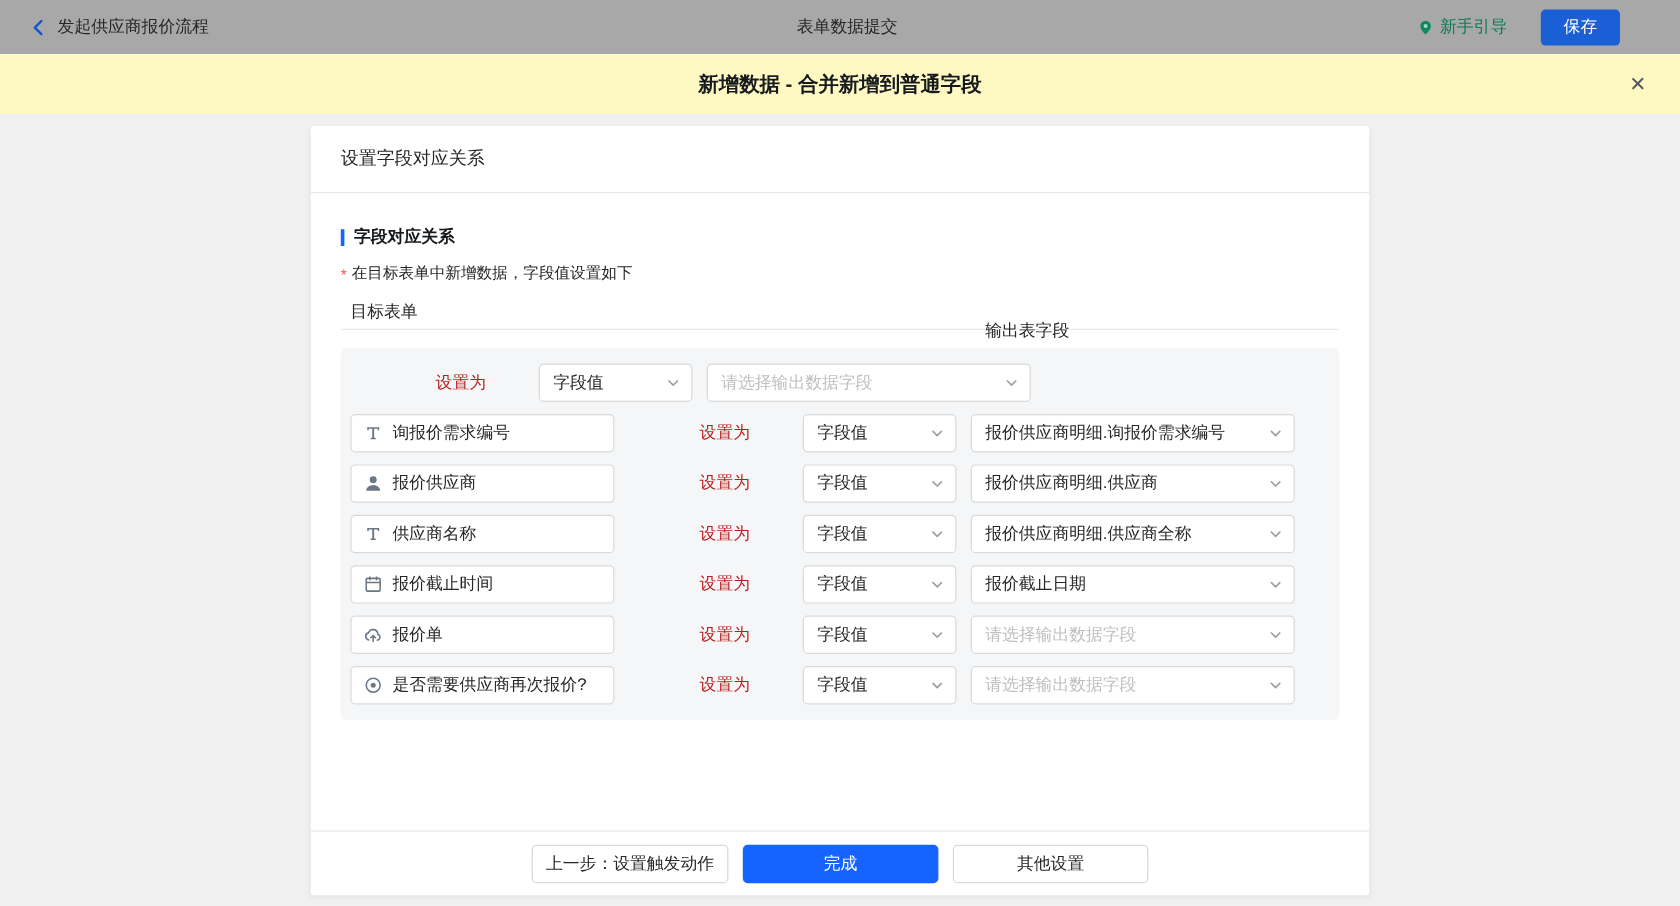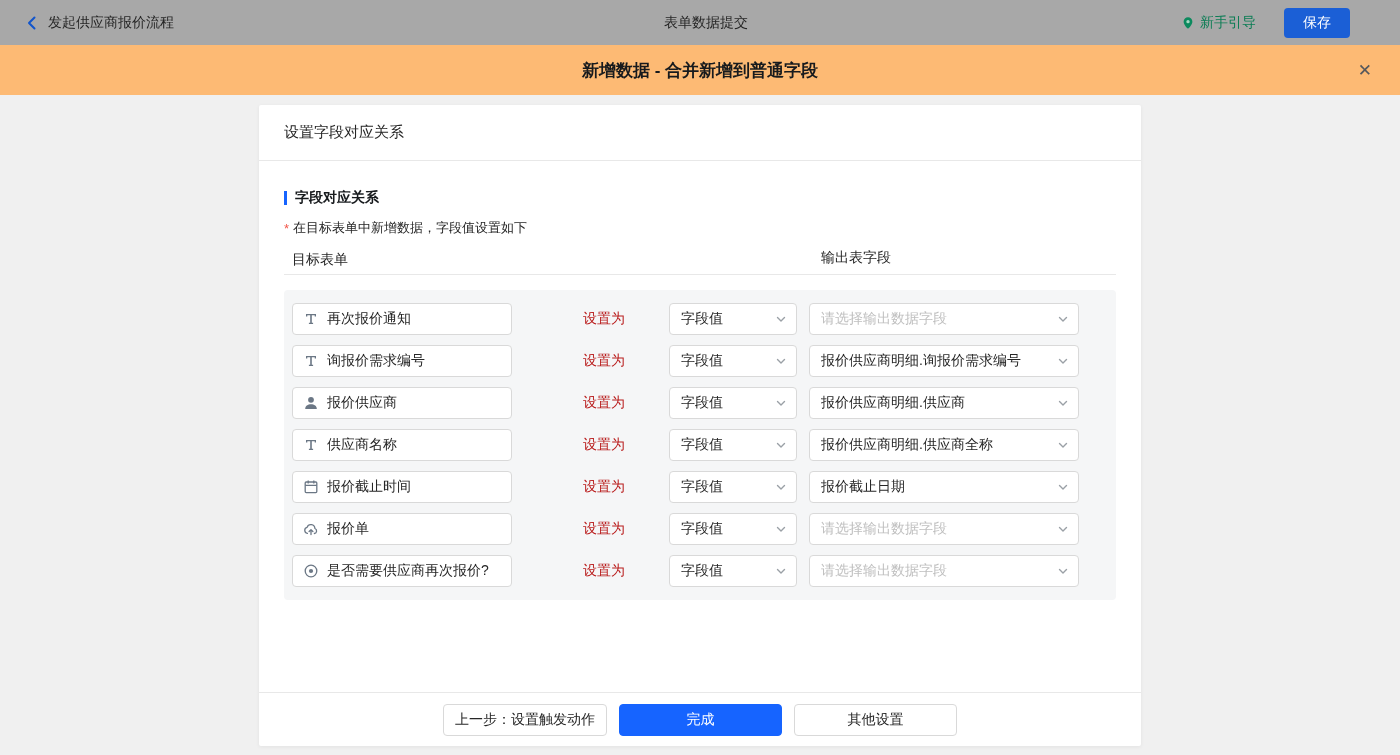--- a/index.html
+++ b/index.html
@@ -30,21 +30,21 @@
   .topbar-right { margin-left: auto; display: flex; align-items: center; gap: 28px; z-index: 1; }
   .guide-link { display: flex; align-items: center; gap: 5px; color: #0c7d55; font-size: 14px; cursor: pointer; }
   .save-btn {
     background: #1b5fd6; color: #fff; border: none; border-radius: 4px;
     font-size: 14px; height: 30px; padding: 0 19px; cursor: pointer;
     font-family: inherit;
   }
 
   
   .page-header {
-    height: 50px; background: #fdba74; position: relative;
+    height: 50px; background: #fef9c3; position: relative;
     display: flex; align-items: center; justify-content: center;
   }
   .page-title { font-size: 17px; font-weight: bold; color: #171a1d; }
   .close-btn {
     position: absolute; right: 24px; top: 50%; transform: translateY(-50%);
     font-size: 17px; color: #55585c; cursor: pointer; line-height: 1; padding: 4px;
   }
 
   
   .content { height: 472px; padding-top: 10px; }
@@ -64,21 +64,21 @@
   .section-text { font-size: 14px; font-weight: bold; color: #171a1d; }
 
   .hint { margin-top: 12px; font-size: 13px; color: #262626; display: flex; align-items: center; gap: 4px; }
   .required-mark { color: #f2564a; font-size: 13px; }
 
   .cols {
     margin-top: 12px; position: relative; height: 26px;
     border-bottom: 1px solid #e8e8e8; font-size: 14px; color: #262626;
   }
   .col-left { position: absolute; left: 8px; top: 2px; }
-  .col-right { position: absolute; left: 537px; top: 0; }
+  .col-right { position: absolute; left: 537px; top: 18px; }
 
   .rows-panel {
     margin-top: 15px; background: #f5f6f7; border-radius: 4px;
     padding: 13px 8px; height: 310px;
   }
   .row { display: flex; align-items: center; height: 32px; margin-bottom: 10px; }
   .row:last-child { margin-bottom: 0; }
 
   .field-box {
     width: 220px; height: 32px; background: #fff;
@@ -162,28 +162,20 @@
       <div class="hint">
         <span class="required-mark">*</span>
         <span>在目标表单中新增数据，字段值设置如下</span>
       </div>
       <div class="cols">
         <span class="col-left">目标表单</span>
         <span class="col-right">输出表字段</span>
       </div>
       <div class="rows-panel" id="rows-panel">
           <div class="row">
-            <div class="field-box">
-              <span class="f-icon">
-                <svg viewBox="0 0 16 16" fill="currentColor">
-                  <path d="M3 3h10v2.6h-1.3V4.3H8.8v7.4h1.3v1.3H5.9v-1.3h1.3V4.3H4.3v1.3H3z"></path>
-                </svg>
-              </span>
-              <span class="f-label">再次报价通知</span>
-            </div>
             <span class="set-as">设置为</span>
             <div class="select mode-select">
               <span class="sel-text">字段值</span>
               <span class="chev">
                 <svg viewBox="0 0 12 12" fill="none" stroke="currentColor" stroke-width="1.4" stroke-linecap="round" stroke-linejoin="round">
                   <path d="M2.5 4.5 6 8l3.5-3.5"></path>
                 </svg>
               </span>
             </div>
             <div class="select output-select">

